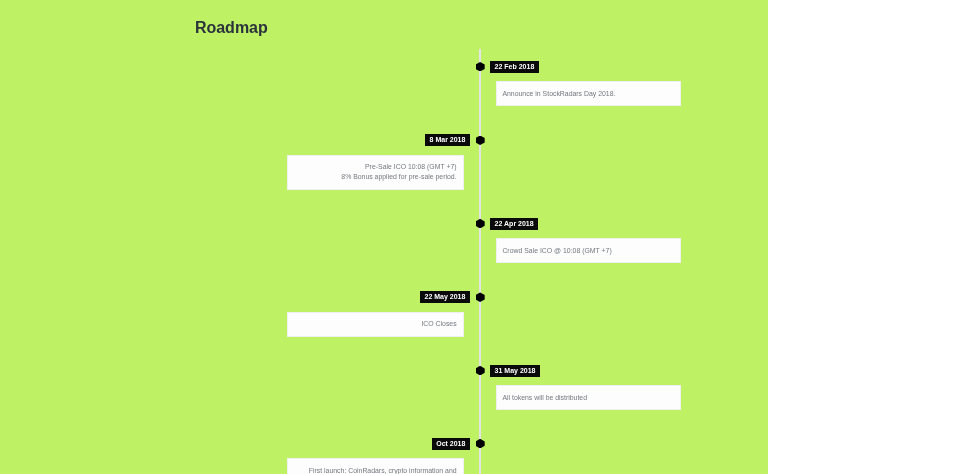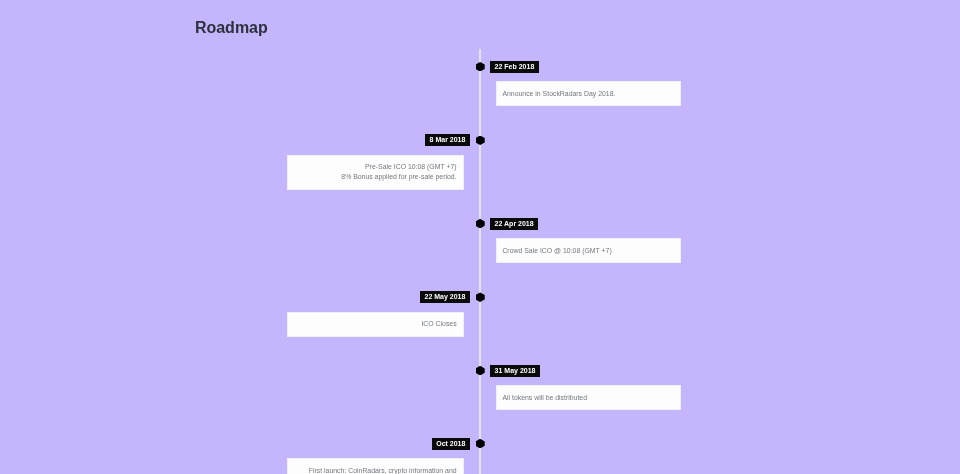--- a/index.html
+++ b/index.html
@@ -6,21 +6,21 @@
   * { box-sizing: border-box; }
   html, body { margin: 0; padding: 0; }
   body {
     width: 960px; height: 474px;
     background: #ffffff;
     font-family: "Liberation Sans", sans-serif;
     overflow: hidden;
     -webkit-font-smoothing: antialiased;
   }
 
-  .page { will-change: transform; position: relative; width: 960px; height: 474px; overflow: hidden; background: #c4b5fd; }
+  .page { will-change: transform; position: relative; width: 768px; height: 474px; overflow: hidden; background: #bef264; }
 
   .page-title {
     position: absolute;
     left: 194.9px; top: 18.2px;
     margin: 0;
     font-size: 16px;
     font-weight: bold;
     color: #2b323c;
     line-height: 20px;
     white-space: nowrap;

